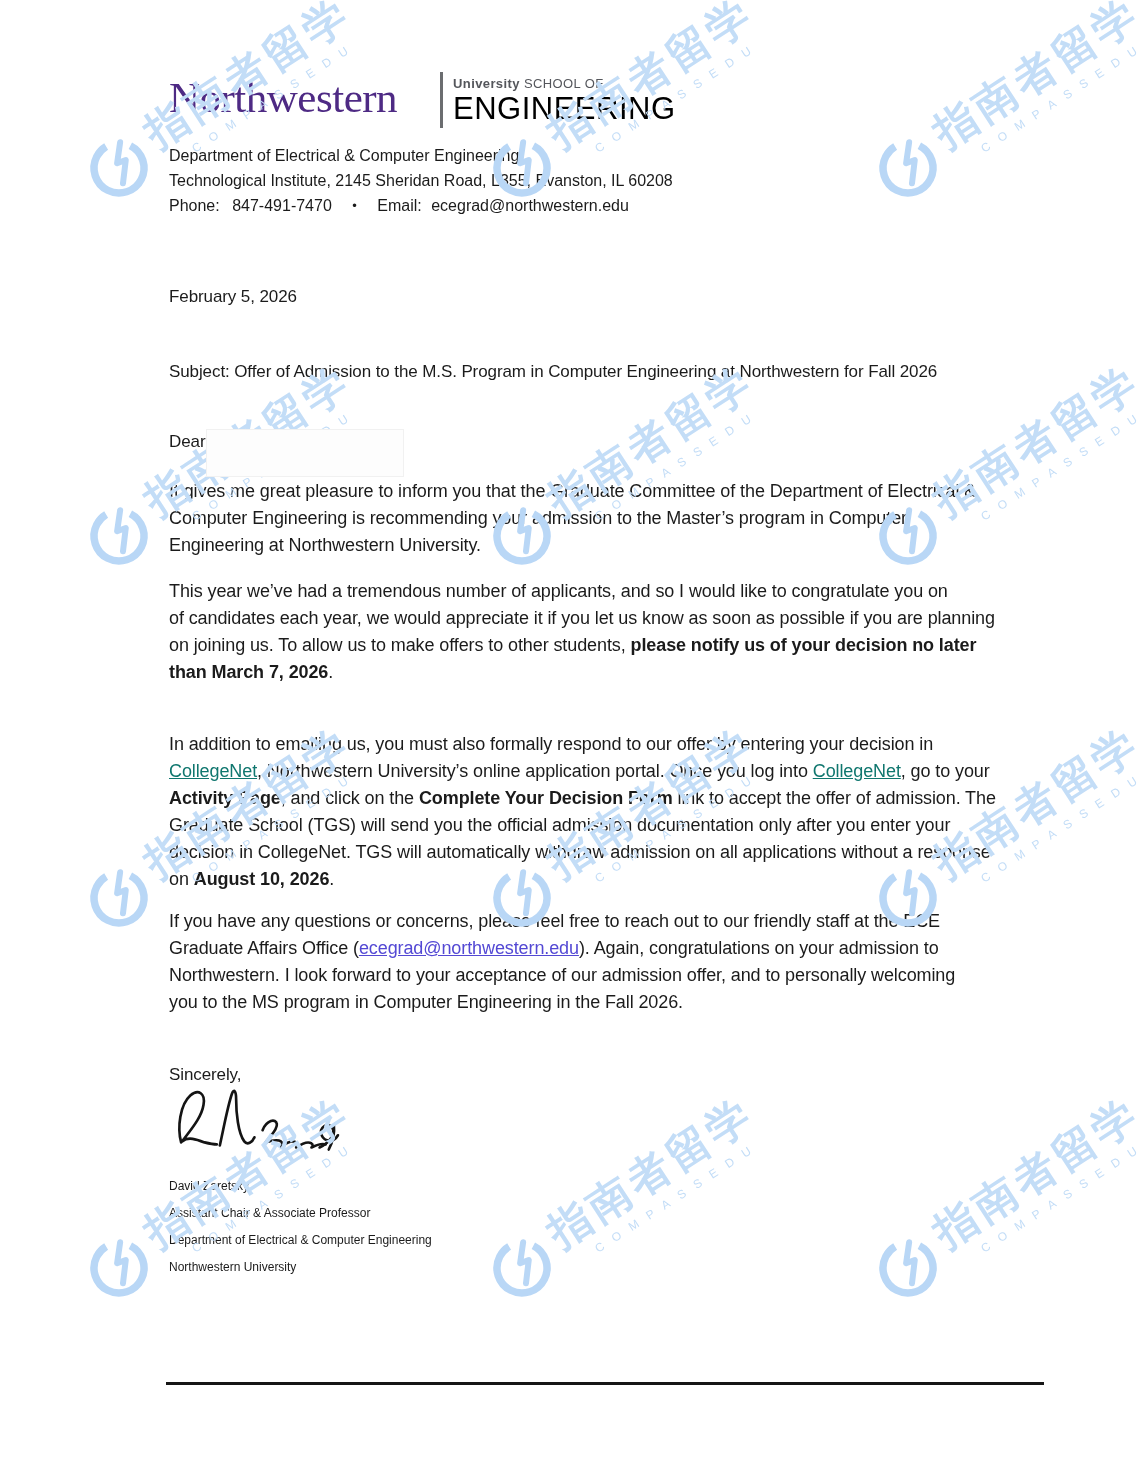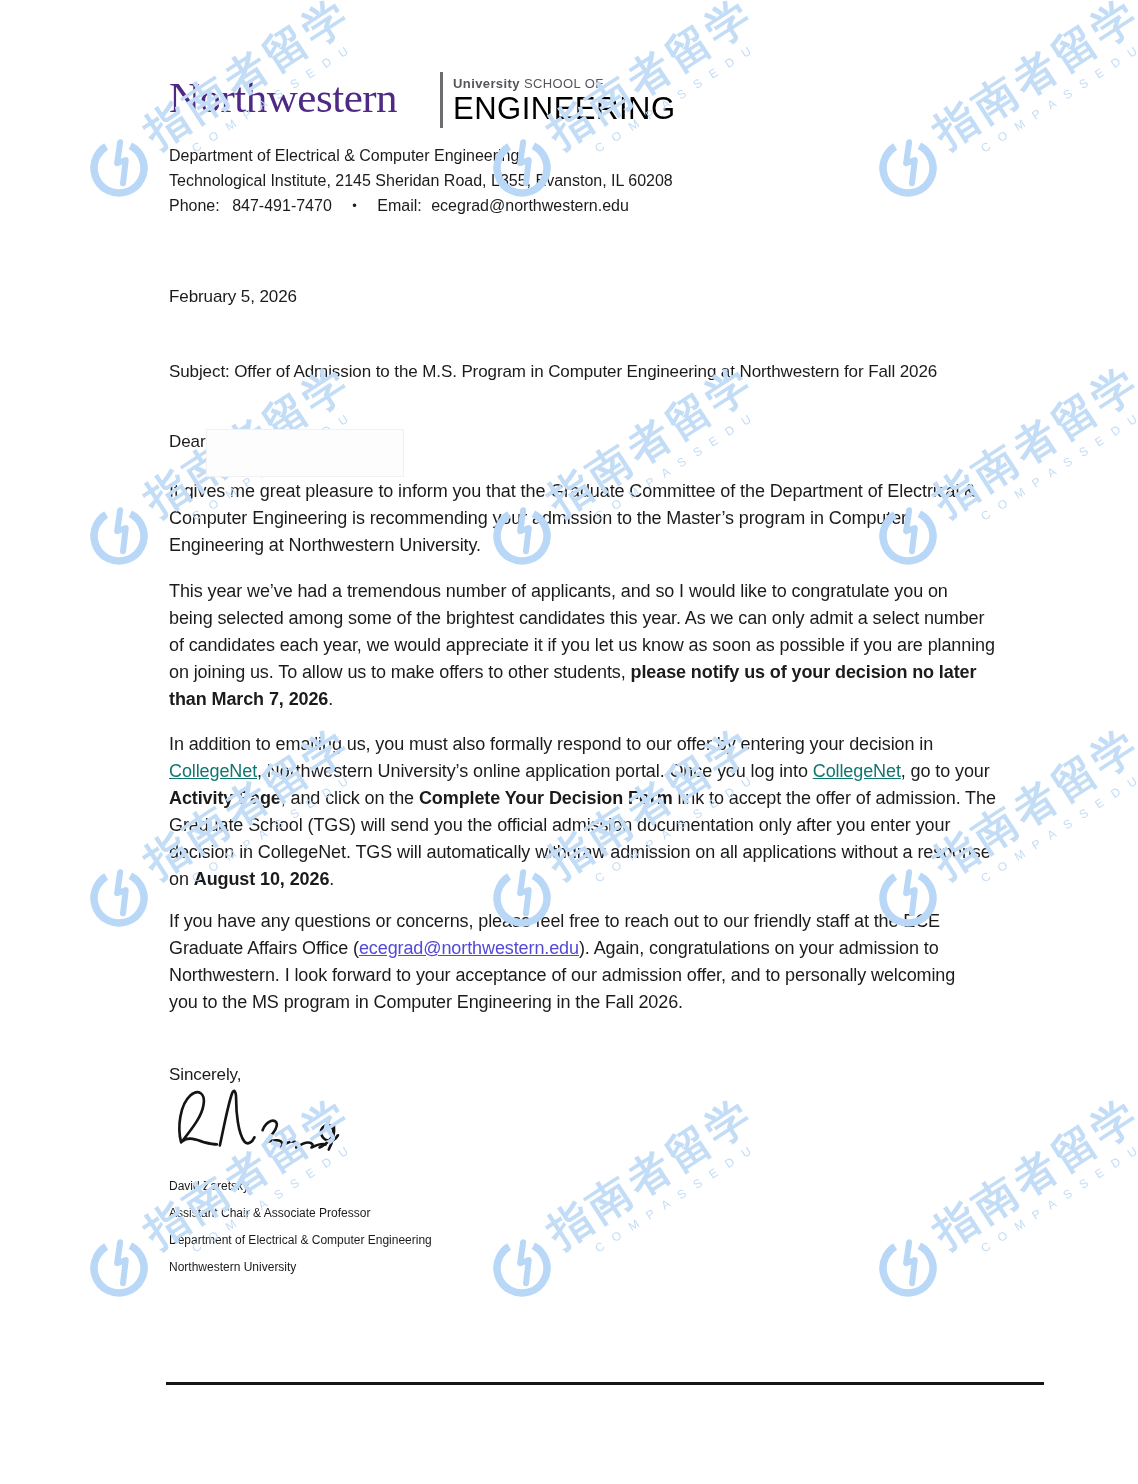--- a/index.html
+++ b/index.html
@@ -76,21 +76,20 @@
   <div class="abs bodytext" style="top:428px;">Dear</div>
 
   <div>
       <div class="para" style="top: 478px;">
         <div class="line"><span>It gives me great pleasure to inform you that the Graduate Committee of the Department of Electrical &amp;</span></div>
         <div class="line"><span>Computer Engineering is recommending your admission to the Master’s program in Computer</span></div>
         <div class="line"><span>Engineering at Northwestern University.</span></div>
       </div>
       <div class="para" style="top: 578px;">
         <div class="line"><span>This year we’ve had a tremendous number of applicants, and so I would like to congratulate you on</span></div>
-        <div class="line"><span>being selected among some of the brightest candidates this year.  As we can only admit a select number</span></div>
         <div class="line"><span>of candidates each year, we would appreciate it if you let us know as soon as possible if you are planning</span></div>
         <div class="line"><span>on joining us. To allow us to make offers to other students, </span><span class="seg-b">please notify us of your decision no later</span></div>
         <div class="line"><span class="seg-b">than March 7, 2026</span><span>.</span></div>
       </div>
       <div class="para" style="top: 731px;">
         <div class="line"><span>In addition to emailing us, you must also formally respond to our offer by entering your decision in</span></div>
         <div class="line"><a class="seg-l">CollegeNet</a><span>, Northwestern University’s online application portal. Once you log into </span><a class="seg-l">CollegeNet</a><span>, go to your</span></div>
         <div class="line"><span class="seg-b">Activity Page</span><span>, and click on the </span><span class="seg-b">Complete Your Decision Form</span><span> link to accept the offer of admission. The</span></div>
         <div class="line"><span>Graduate School (TGS) will send you the official admission documentation only after you enter your</span></div>
         <div class="line"><span>decision in CollegeNet. TGS will automatically withdraw admission on all applications without a response</span></div>

